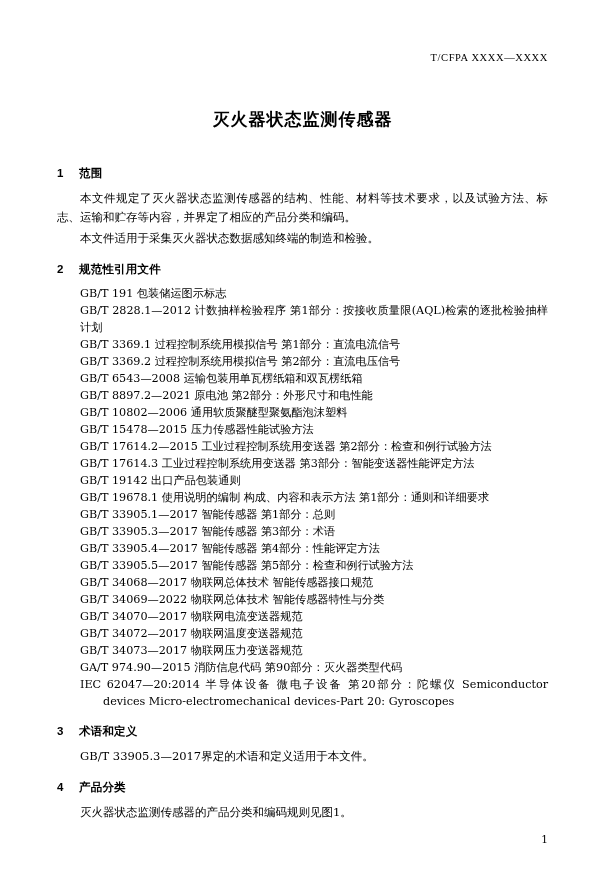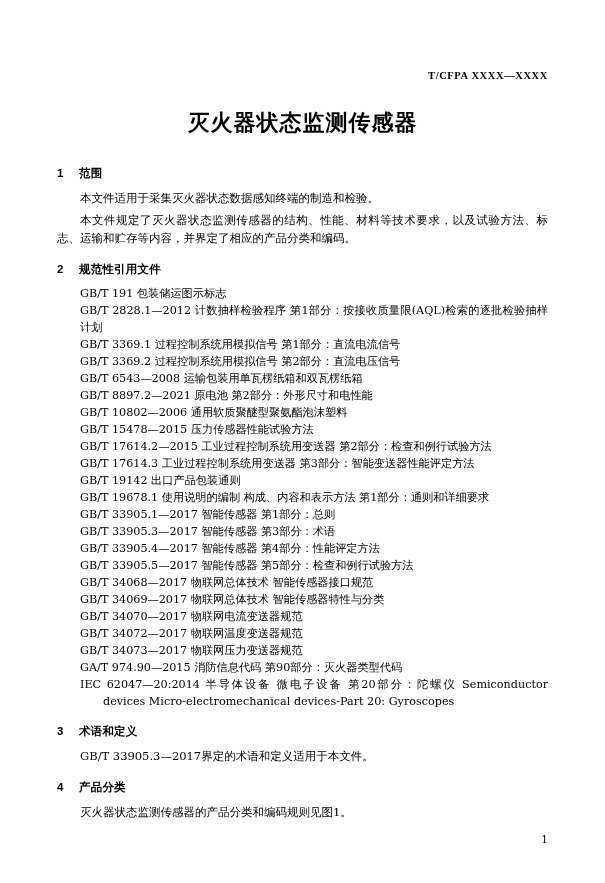--- a/index.html
+++ b/index.html
@@ -17,35 +17,34 @@
   }
   .page {
     position: relative;
     width: 605px;
     height: 883px;
     box-sizing: border-box;
     padding: 0 57px;
   }
   .doc-code {
     position: absolute;
-    top: 70px;
+    top: 52px;
     right: 57px;
     font-family: "Liberation Serif", "DejaVu Serif", serif;
     font-size: 10.5px;
     letter-spacing: 0.6px;
     white-space: nowrap;
-    font-weight: bold;
   }
   .doc-title {
     position: absolute;
     top: 108px;
     left: 0;
     width: 605px;
     text-align: center;
-    font-size: 22px;
+    font-size: 17px;
     font-weight: bold;
     letter-spacing: 1px;
     font-family: "DejaVu Sans", "Liberation Sans", sans-serif;
   }
   .content {
     position: absolute;
     top: 152px;
     left: 57px;
     width: 491px;
   }
@@ -104,22 +103,22 @@
 
   <div class="doc-code">T/CFPA XXXX—XXXX</div>
 
   <div class="doc-title">灭火器状态监测传感器</div>
 
   <div class="content">
 
     <div class="sec-head">
       <span class="num">1</span><span>范围</span>
     </div>
+    <p class="para first">本文件规定了灭火器状态监测传感器的结构、性能、材料等技术要求，以及试验方法、标志、运输和贮存等内容，并界定了相应的产品分类和编码。</p>
     <p class="para">本文件适用于采集灭火器状态数据感知终端的制造和检验。</p>
-    <p class="para first">本文件规定了灭火器状态监测传感器的结构、性能、材料等技术要求，以及试验方法、标志、运输和贮存等内容，并界定了相应的产品分类和编码。</p>
 
     <div class="sec-head">
       <span class="num">2</span><span>规范性引用文件</span>
     </div>
 
     <ul class="ref-list">
       <li>GB/T 191 包装储运图示标志</li>
       <li>GB/T 2828.1—2012 计数抽样检验程序 第1部分：按接收质量限(AQL)检索的逐批检验抽样计划</li>
       <li>GB/T 3369.1 过程控制系统用模拟信号 第1部分：直流电流信号</li>
       <li>GB/T 3369.2 过程控制系统用模拟信号 第2部分：直流电压信号</li>
@@ -129,21 +128,21 @@
       <li>GB/T 15478—2015 压力传感器性能试验方法</li>
       <li>GB/T 17614.2—2015 工业过程控制系统用变送器 第2部分：检查和例行试验方法</li>
       <li>GB/T 17614.3 工业过程控制系统用变送器 第3部分：智能变送器性能评定方法</li>
       <li>GB/T 19142 出口产品包装通则</li>
       <li>GB/T 19678.1 使用说明的编制 构成、内容和表示方法 第1部分：通则和详细要求</li>
       <li>GB/T 33905.1—2017 智能传感器 第1部分：总则</li>
       <li>GB/T 33905.3—2017 智能传感器 第3部分：术语</li>
       <li>GB/T 33905.4—2017 智能传感器 第4部分：性能评定方法</li>
       <li>GB/T 33905.5—2017 智能传感器 第5部分：检查和例行试验方法</li>
       <li>GB/T 34068—2017 物联网总体技术 智能传感器接口规范</li>
-      <li>GB/T 34069—2017 物联网总体技术 智能传感器特性与分类</li>
+      <li>GB/T 34069—2022 物联网总体技术 智能传感器特性与分类</li>
       <li>GB/T 34070—2017 物联网电流变送器规范</li>
       <li>GB/T 34072—2017 物联网温度变送器规范</li>
       <li>GB/T 34073—2017 物联网压力变送器规范</li>
       <li>GA/T 974.90—2015 消防信息代码 第90部分：灭火器类型代码</li>
       <li class="wrap">IEC 62047—20:2014 半导体设备 微电子设备 第20部分：陀螺仪 Semiconductor devices Micro-electromechanical devices-Part 20: Gyroscopes</li>
     </ul>
 
     <div class="sec-head">
       <span class="num">3</span><span>术语和定义</span>
     </div>

